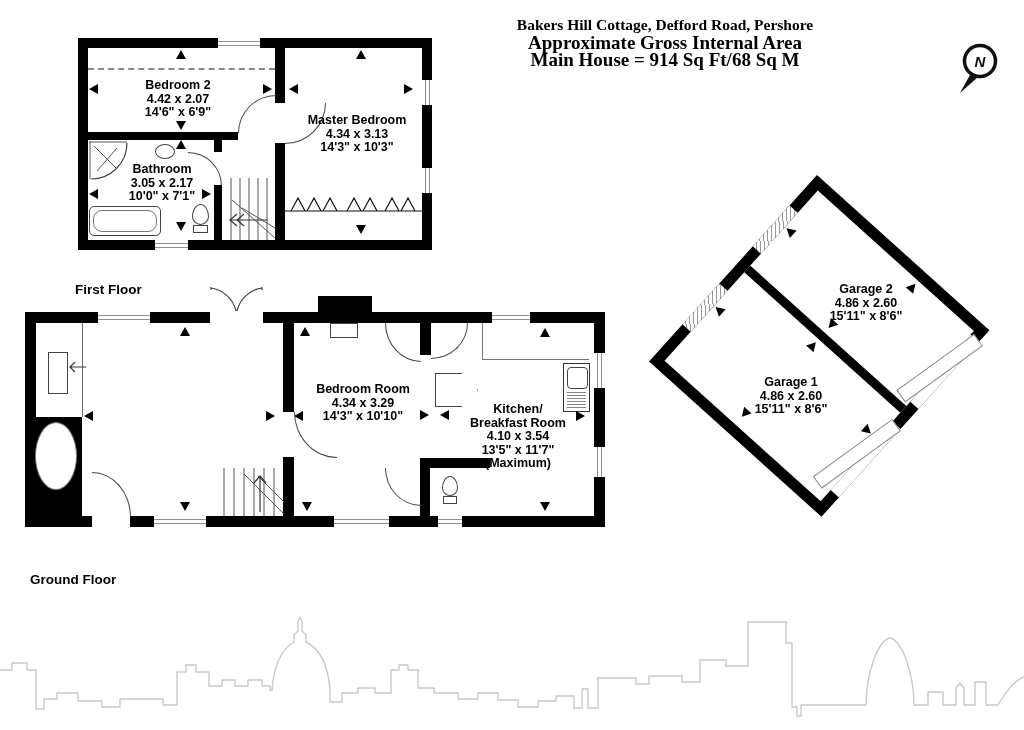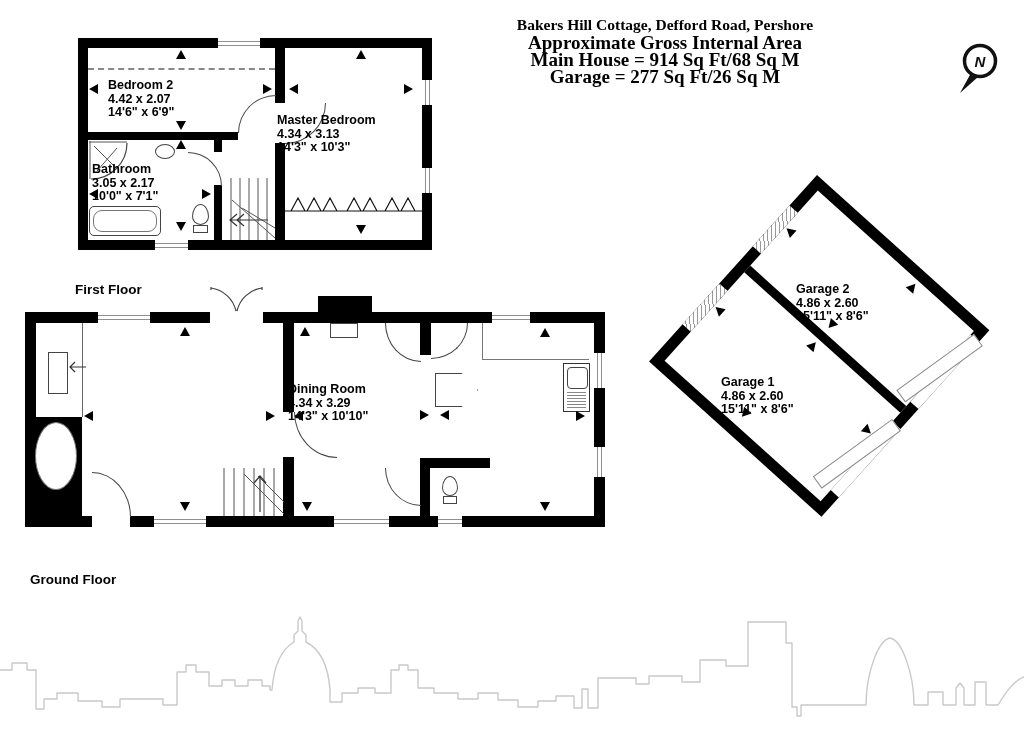--- a/index.html
+++ b/index.html
@@ -3,21 +3,21 @@
 <meta charset="utf-8">
 <style>
   html,body{margin:0;padding:0;background:#fff;}
   #canvas{position:relative;width:1024px;height:730px;background:#fff;overflow:hidden;
           font-family:"Liberation Sans", sans-serif;color:#000;}
   
   .title-block{position:absolute;left:450px;top:16px;width:430px;text-align:center;z-index:6;font-family:Liberation Serif, serif;}
   .title-main{font-size:15.5px;font-weight:bold;line-height:18px;}
   .title-sub{font-size:19px;font-weight:bold;line-height:17px;}
   .floor-label{position:absolute;font-size:13.5px;font-weight:bold;z-index:6;}
-  .rlabel{position:absolute;font-weight:bold;font-size:12.5px;line-height:13.5px;z-index:5;}
+  .rlabel{position:absolute;text-align:center;font-weight:bold;font-size:12.5px;line-height:13.5px;z-index:5;}
   .disclaimer{position:absolute;left:112px;top:584px;width:800px;text-align:center;
               font-size:12px;font-weight:bold;line-height:18px;z-index:6;}
   .disclaimer .emph{letter-spacing:.5px;}
   
   .plan{position:absolute;background:#fff;border:10px solid #000;box-sizing:border-box;z-index:1;}
   .plan-ground{border-width:11px;}
   .w{position:absolute;background:#000;}
   .thin{position:absolute;background:#666;}
   .gap{position:absolute;background:#fff;}
   .winh{position:absolute;background:repeating-linear-gradient(to bottom,#fff 0 3px,#8f8f8f 3px 4px);}
@@ -58,21 +58,20 @@
 </style>
 </head>
 <body>
 
 <div id="canvas">
 
   <div class="title-block">
     <div class="title-main">Bakers Hill Cottage, Defford Road, Pershore</div>
     <div class="title-sub">Approximate Gross Internal Area</div>
     <div class="title-sub">Main House = 914 Sq Ft/68 Sq M</div>
-    <div class="title-sub">Garage = 277 Sq Ft/26 Sq M</div>
   </div>
 
   <svg style="position:absolute;left:948px;top:33px;z-index:6" width="62" height="66" viewBox="0 0 62 66">
     <circle cx="32" cy="28" r="15.5" fill="none" stroke="#111" stroke-width="3.5"></circle>
     <polygon points="23,40 30,44 12,60" fill="#111"></polygon>
     <text x="32" y="34" text-anchor="middle" font-size="15" font-weight="bold" font-style="italic" font-family="Liberation Sans, sans-serif" fill="#111">N</text>
   </svg>
 
   <div class="plan" style="left:78px;top:38px;width:354px;height:212px;">
 
@@ -207,23 +206,30 @@
   <div class="ard" style="left:302px;top:502px;"></div>
   <div class="ard" style="left:540px;top:502px;"></div>
   <div class="arl" style="left:84px;top:411px;"></div>
   <div class="arr" style="left:266px;top:411px;"></div>
   <div class="arl" style="left:294px;top:411px;"></div>
   <div class="arr" style="left:420px;top:410px;"></div>
   <div class="arl" style="left:440px;top:410px;"></div>
   <div class="arr" style="left:576px;top:411px;"></div>
 
   <div class="rlabel" style="left:288px;top:383px;width:150px;">
-    <div>Dining Room</div>
+    <div>Bedroom Room</div>
     <div>4.34 x 3.29</div>
     <div>14'3" x 10'10"</div>
+  </div>
+  <div class="rlabel" style="left:443px;top:403px;width:150px;">
+    <div>Kitchen/</div>
+    <div>Breakfast Room</div>
+    <div>4.10 x 3.54</div>
+    <div>13'5" x 11'7"</div>
+    <div>(Maximum)</div>
   </div>
   <div class="floor-label" style="left:30px;top:572px;">Ground Floor</div>
 
   <div class="garage">
     <div class="w" style="left:0;top:101px;width:210px;height:9px;"></div>
     <div class="gwin" style="left:-11px;top:30px;width:11px;height:55px;"></div>
     <div class="gwin" style="left:-11px;top:135px;width:11px;height:55px;"></div>
     <div class="gap" style="right:-11px;top:5px;width:11px;height:90px;"></div>
     <div class="gap" style="right:-11px;top:122px;width:11px;height:92px;"></div>
     <div class="gdoor" style="left:212px;top:2px;height:96px;transform:rotate(12deg);transform-origin:0 0;"></div>

